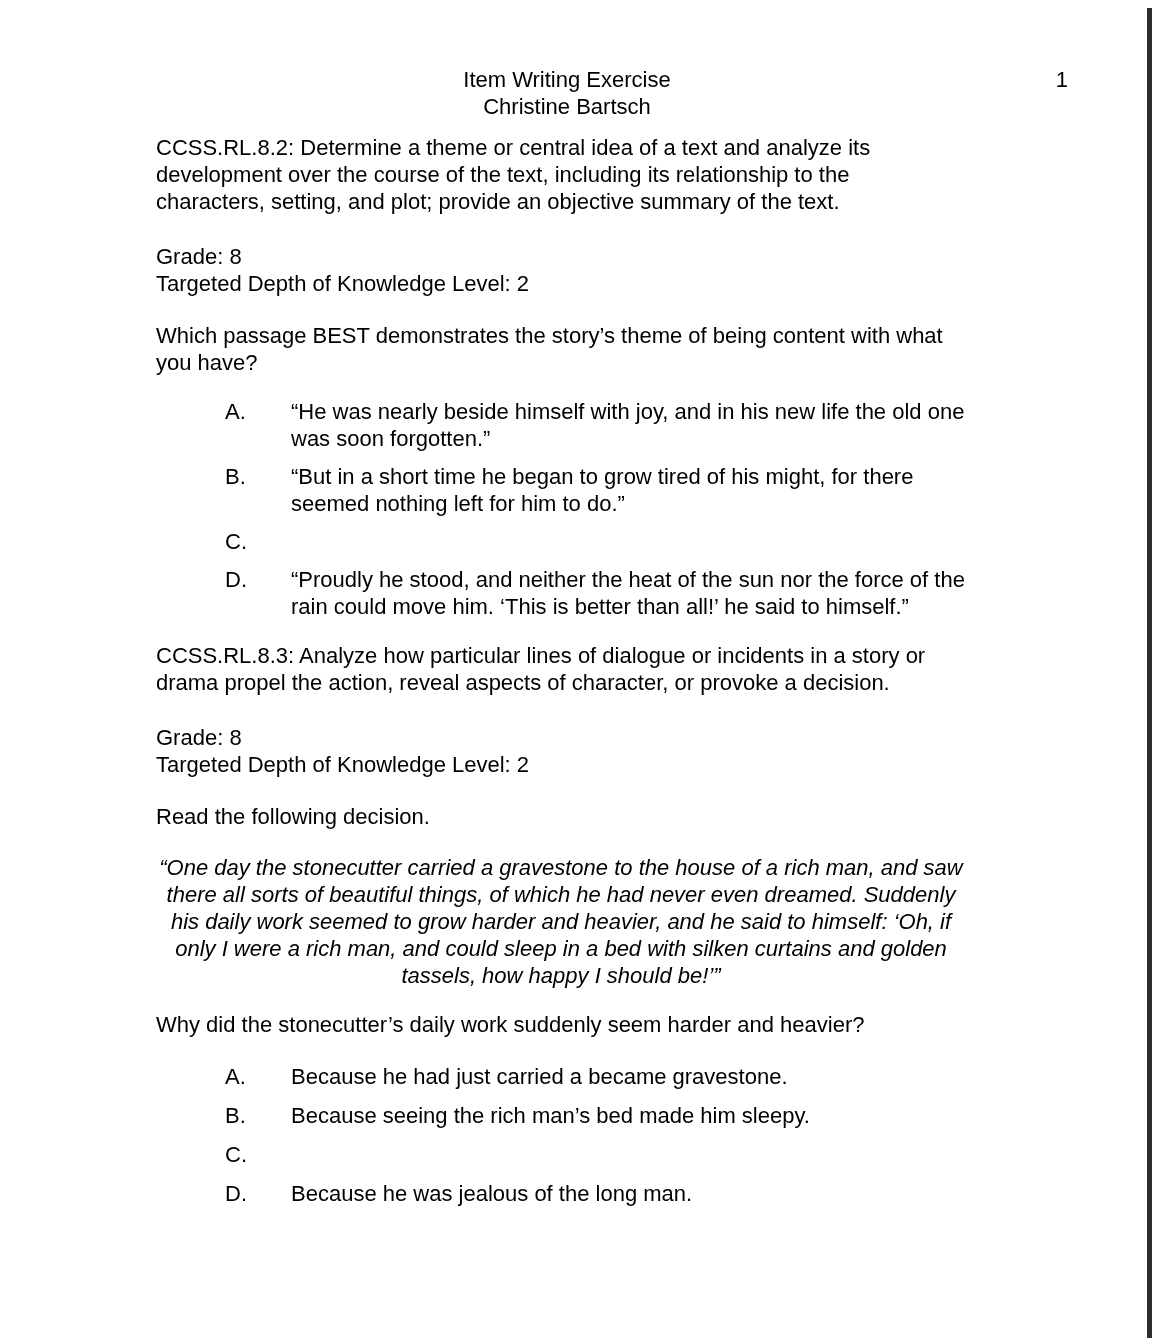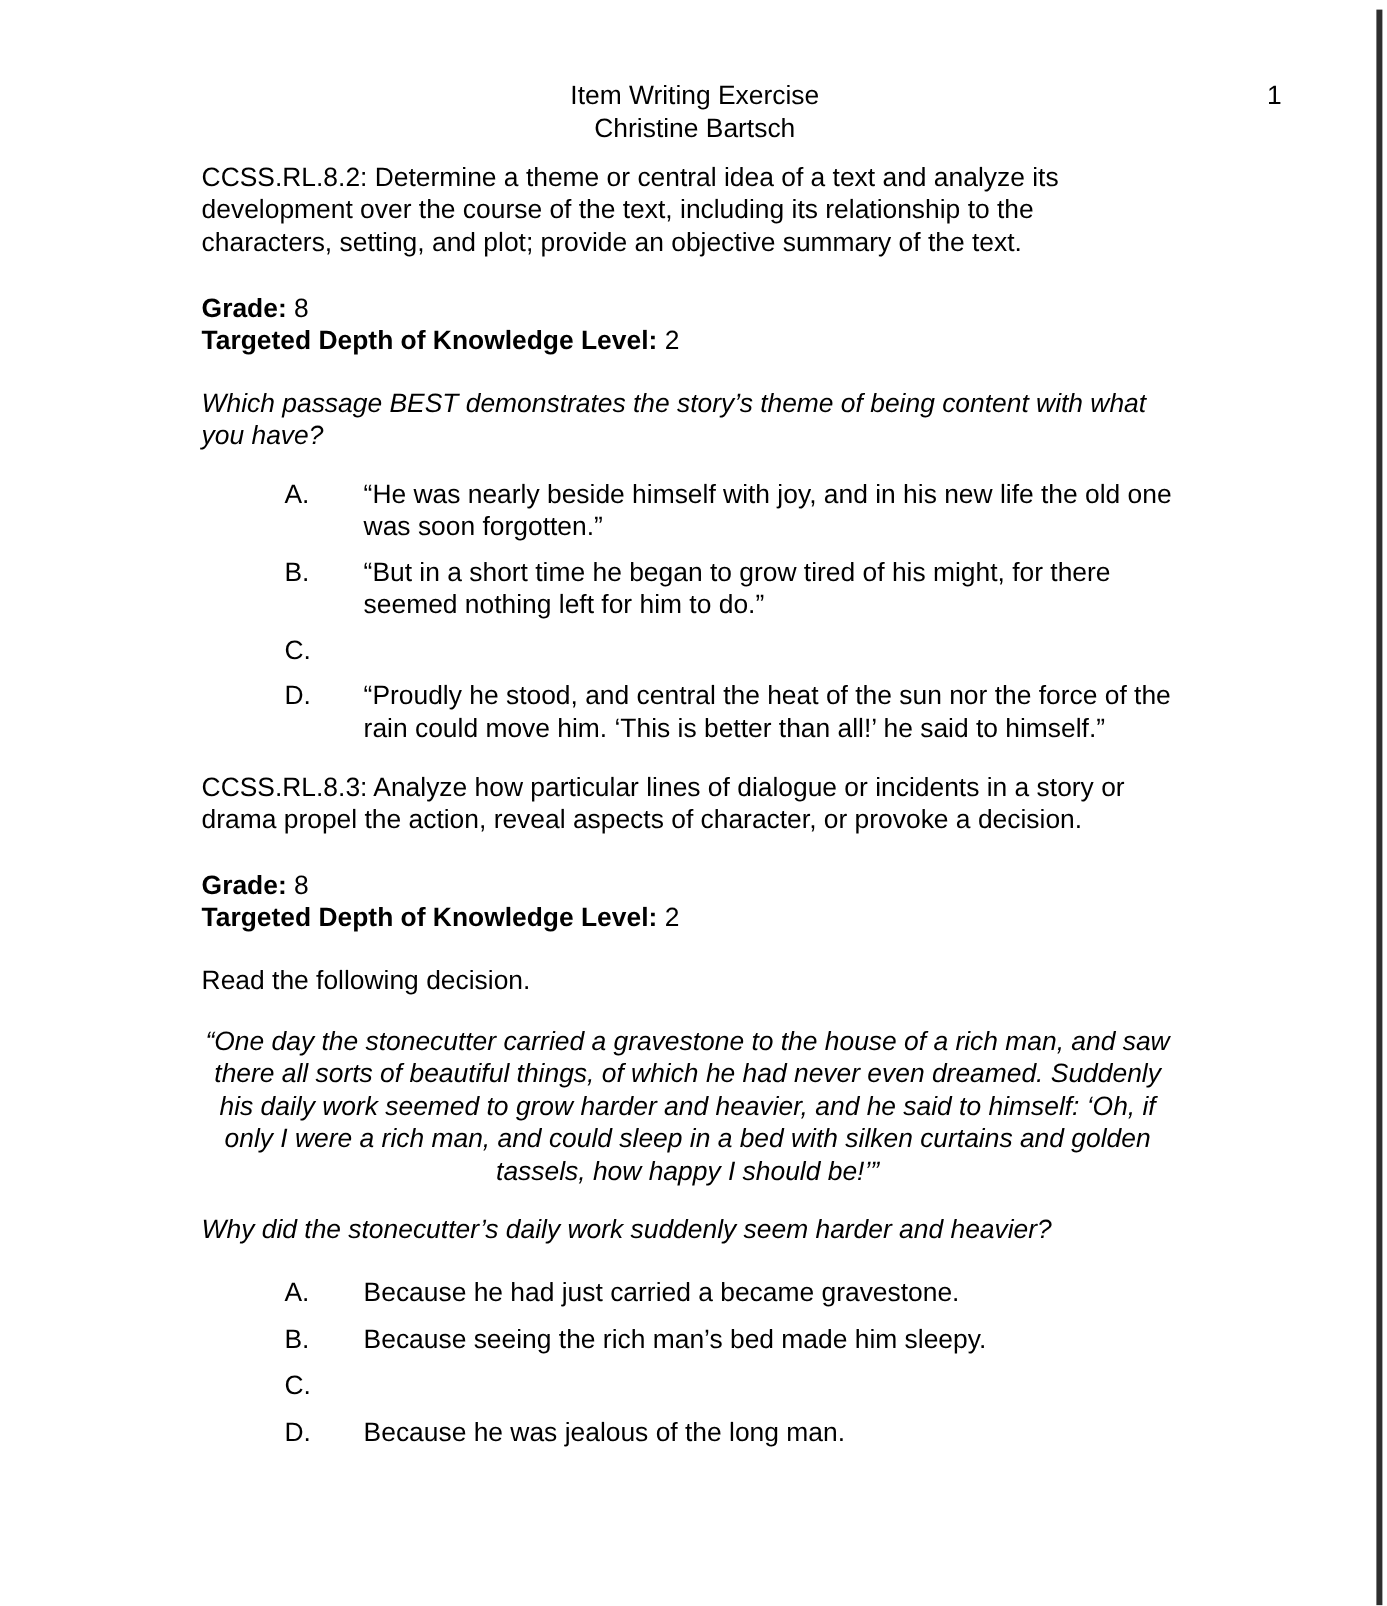--- a/index.html
+++ b/index.html
@@ -25,32 +25,32 @@
     background: #2e2e2e;
   }
   .page-number {
     position: absolute;
     top: 66px;
     right: 88px;
     line-height: 27px;
   }
   .content {
     position: absolute;
-    left: 168px;
+    left: 156px;
     top: 66px;
     width: 822px;
   }
   .doc-header { text-align: center; margin-bottom: 14px; }
   .para { margin-bottom: 28px; }
   .standard { max-width: 800px; margin-bottom: 28px; }
   .standard-2 { max-width: 830px; }
   .label { font-weight: normal; }
   .meta { margin-bottom: 25px; }
-  .meta-line strong { font-weight: bold; }
-  .stem { max-width: 830px; margin-bottom: 22px; font-style: italic; }
+  .meta-line strong { font-weight: normal; }
+  .stem { max-width: 830px; margin-bottom: 22px; }
   .stem-2 { margin-bottom: 25px; }
   .options { list-style: none; }
   .option { display: flex; padding-left: 69px; margin-bottom: 11px; }
   .options-2 .option { margin-bottom: 12px; }
   .option .letter { flex: none; width: 66px; }
   .option .opt-text { max-width: 676px; }
   .item-2 { margin-top: 22px; }
   .read-line { margin-bottom: 24px; }
   .passage { font-style: italic; max-width: 810px; margin-bottom: 22px; text-align: center; }
 </style>
@@ -85,21 +85,21 @@
         </li>
         <li class="option">
           <span class="letter">B.</span>
           <span class="opt-text">“But in a short time he began to grow tired of his might, for there seemed nothing left for him to do.”</span>
         </li>
         <li class="option">
           <span class="letter">C.</span>
         </li>
         <li class="option">
           <span class="letter">D.</span>
-          <span class="opt-text">“Proudly he stood, and central the heat of the sun nor the force of the rain could move him. ‘This is better than all!’ he said to himself.”</span>
+          <span class="opt-text">“Proudly he stood, and neither the heat of the sun nor the force of the rain could move him. ‘This is better than all!’ he said to himself.”</span>
         </li>
       </ul>
     </section>
 
     <section class="item item-2">
       <p class="para standard standard-2"><span class="label">CCSS.RL.8.3:</span> <span>Analyze how particular lines of dialogue or incidents in a story or drama propel the action, reveal aspects of character, or provoke a decision.</span></p>
 
       <div class="meta">
         <div class="meta-line"><strong>Grade:</strong> <span>8</span></div>
         <div class="meta-line"><strong>Targeted Depth of Knowledge Level:</strong> <span>2</span></div>

